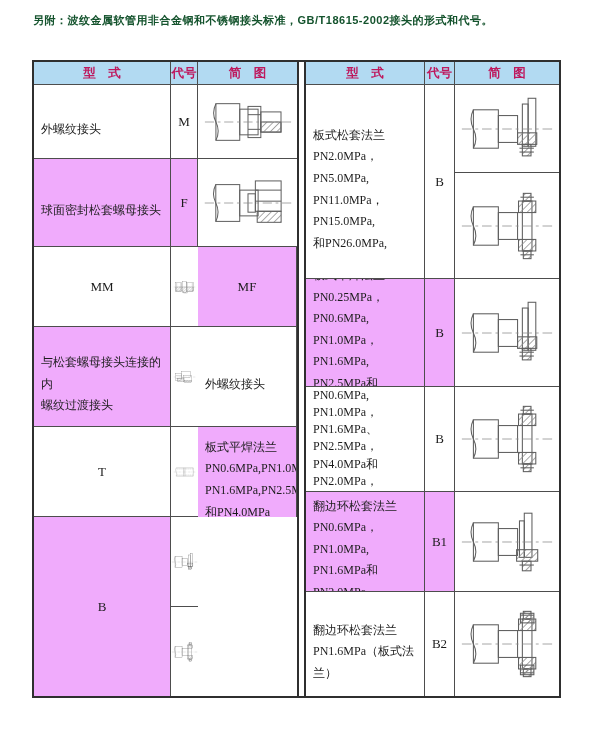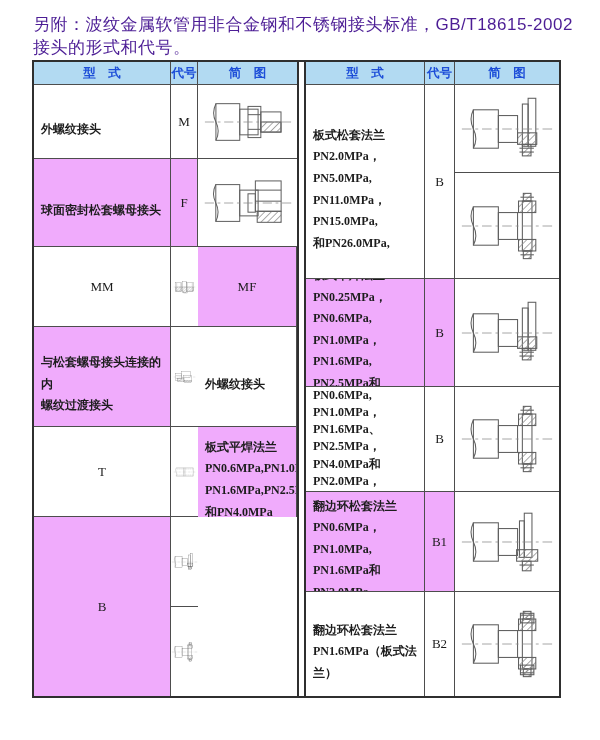--- a/index.html
+++ b/index.html
@@ -3,43 +3,43 @@
 <meta charset="utf-8">
 <style>
   * { margin:0; padding:0; box-sizing:border-box; }
   body { background:#e8e8e8; font-family:"Liberation Sans", sans-serif; }
   .page {
     position:relative; width:600px; height:740px; background:#ffffff;
     margin:0 auto; overflow:hidden; color:#111;
   }
   .title {
     position:absolute; left:33px; top:13px; width:540px;
-    font-size:17px; font-weight:normal; letter-spacing:0.5px; color:#4c1d95;
+    font-size:11px; font-weight:bold; letter-spacing:0.5px; color:#14532d;
     font-family:"Liberation Sans", sans-serif;
   }
   .tables { position:absolute; left:32px; top:60px; display:flex; }
   .half {
     display:grid; background:#fff; border:2px solid #2f2f2f; height:638px;
   }
   .half.left  { width:267px; grid-template-columns:137px 27px 1fr;
                 grid-template-rows:23px 74px 88px 80px 100px 90px 1fr; }
   .half.right { width:257px; grid-template-columns:119px 30px 1fr;
                 grid-template-rows:23px 194px 108px 105px 100px 1fr; }
   .divider { width:5px; background:#fff; border-top:2px solid #2f2f2f; border-bottom:2px solid #2f2f2f; }
   .cell {
     border-right:1px solid #4d4d4d; border-bottom:1px solid #4d4d4d;
     display:flex; align-items:center; overflow:hidden; background:#fff;
   }
   .cell.colend { border-right:none; }
   .cell.rowend { border-bottom:none; }
   .hdr {
     background:#b2daf2; justify-content:center;
-    font-family:"Liberation Serif", serif; font-size:12.5px; font-weight:bold; color:#1d4ed8;
-  }
-  .type { padding:20px 2px 4px 7px;font-weight:bold; }
+    font-family:"Liberation Serif", serif; font-size:12.5px; font-weight:bold; color:#be185d;
+  }
+  .type { padding:20px 2px 4px 7px; }
   .type span {
     white-space:pre-line; font-size:12px; line-height:1.8;
     font-family:"Liberation Serif", serif; color:#1c1c1c;
   }
   .type.tight span { line-height:1.42; }
   .code { justify-content:center; font-family:"Liberation Serif", serif; font-size:13px; color:#1c1c1c; }
   .hl { background:#f0abfc; }
   .diag { justify-content:center; padding:2px; }
   .diag svg { display:block; }
   .stack { flex-direction:column; align-items:stretch; padding:0; }

